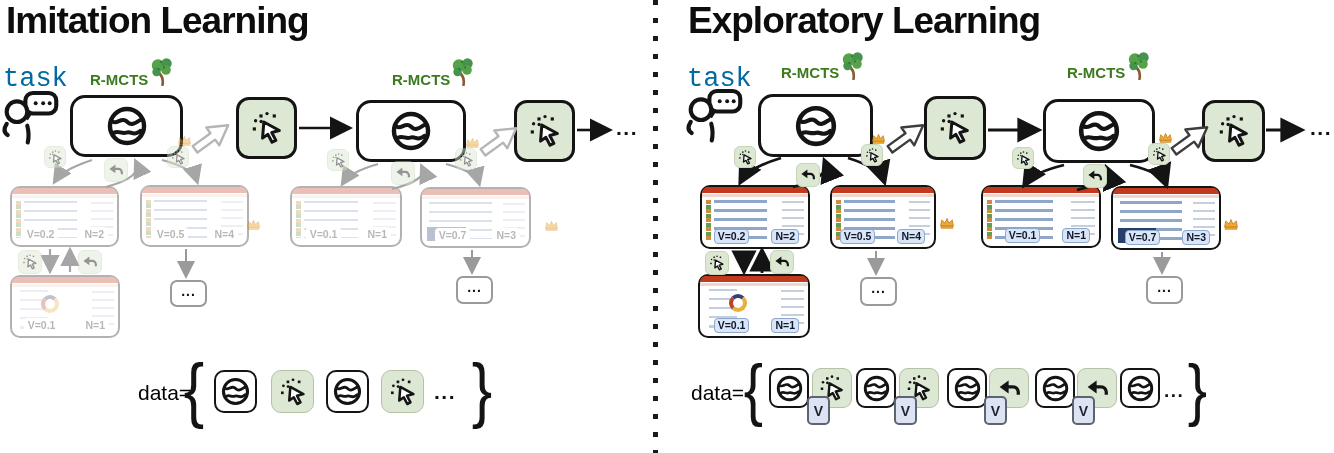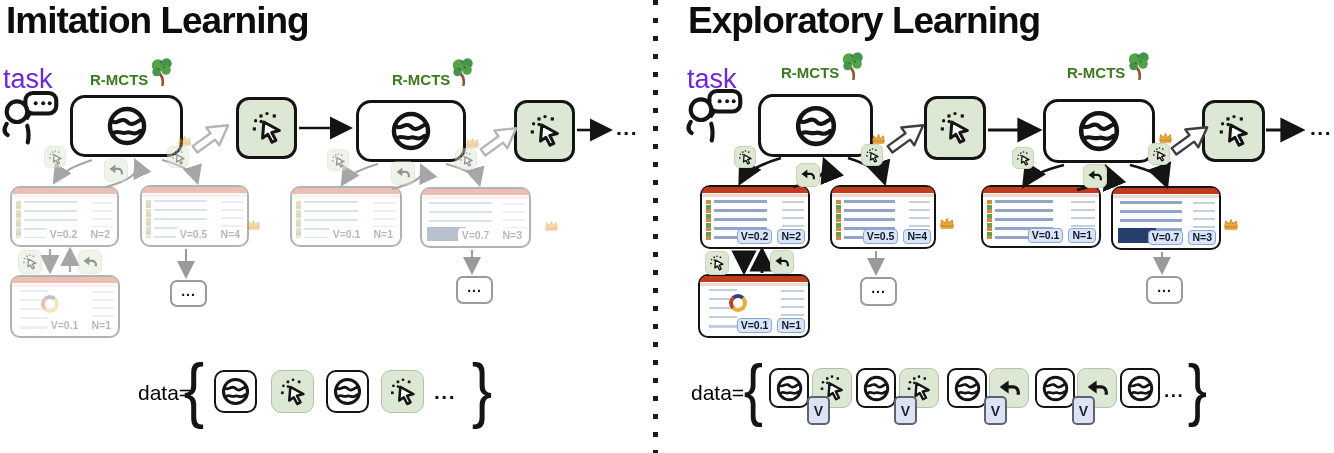--- a/index.html
+++ b/index.html
@@ -1,20 +1,20 @@
 <!DOCTYPE html>
 <html><head>
 <meta charset="utf-8">
 <style>
   html,body{margin:0;padding:0;background:#fff;}
   .canvas{position:relative;width:1334px;height:453px;background:#fff;overflow:hidden;
           font-family:"Liberation Sans",sans-serif;color:#111;}
   .abs{position:absolute;}
   .title{font-size:37px;font-weight:700;letter-spacing:-1px;color:#0d0d0d;white-space:nowrap;}
-  .task{font-size:27px;color:#6d28d9;}
+  .task{font-size:27px;color:#0369a1;font-family:Liberation Mono, monospace;}
   .rml{font-size:15px;font-weight:700;color:#3c7a1e;white-space:nowrap;}
   .gbox{position:absolute;background:#fff;border:3px solid #141414;border-radius:15px;
         display:flex;align-items:center;justify-content:center;box-sizing:border-box;z-index:4;}
   .abox{position:absolute;background:#dce8d3;border:3px solid #141414;border-radius:13px;
         display:flex;align-items:center;justify-content:center;box-sizing:border-box;z-index:4;}
   .sicon{position:absolute;background:#dce8d2;border:1px solid #c6d4ba;border-radius:6px;
          display:flex;align-items:center;justify-content:center;box-sizing:border-box;z-index:6;}
   .node{position:absolute;background:#fff;border:2.6px solid #141414;border-radius:10px;
         box-sizing:border-box;z-index:3;}
   .nhdr{position:absolute;top:0;left:0;right:0;height:6px;background:#c23a1d;border-radius:6px 6px 0 0;}
@@ -24,21 +24,21 @@
                    repeating-linear-gradient(to bottom,transparent 0 4.5px,#639c53 4.5px 8.5px,transparent 8.5px 9px);}
   .nlines{position:absolute;top:13px;left:12px;width:50%;bottom:7px;
         background:repeating-linear-gradient(to bottom,#8fa6c8 0 2.5px,transparent 2.5px 9px);}
   .nside{position:absolute;top:14px;right:4px;width:21%;height:62%;
         background:repeating-linear-gradient(to bottom,#c6cfdc 0 2.5px,transparent 2.5px 8px);}
   .profile .nlines{left:8%;width:26%;opacity:.55;}
   .donut{position:absolute;left:27%;top:30%;width:18px;height:18px;border-radius:50%;background:#fff;
          border:4.5px solid #e7af3c;border-top-color:#3c3f72;border-left-color:#b8432e;box-sizing:border-box;}
   .imgnode .nlines{left:7%;width:58%;}
   .imgblk{position:absolute;left:5%;bottom:9%;width:36%;height:25%;background:#27406b;}
-  .chips{position:absolute;right:3px;bottom:3px;display:flex;gap:5px;z-index:7;}
+  .chips{position:absolute;right:9px;bottom:3px;display:flex;gap:22px;z-index:7;}
   .chip{font-size:10.5px;line-height:13px;font-weight:700;background:#d9e5f8;border:1.5px solid #8fa7ca;
         border-radius:4px;padding:0 3px;color:#101828;white-space:nowrap;}
   .side-left .chip{background:#fff;border-color:transparent;color:#222;}
   .dbox{position:absolute;background:#fff;border:2px solid #9a9a9a;border-radius:7px;color:#111;
         font-weight:700;font-size:14px;text-align:center;letter-spacing:1px;line-height:18px;z-index:4;}
   .dots{font-weight:800;font-size:21px;letter-spacing:1.5px;white-space:nowrap;}
   .brace{font-size:72px;font-weight:400;line-height:82px;color:#141414;transform:scaleX(.85);}
   .dlabel{font-size:21px;color:#000000;}
   .tile{position:absolute;border-radius:10px;background:#fff;border:2.6px solid #141414;box-sizing:border-box;
         display:flex;align-items:center;justify-content:center;z-index:5;}

